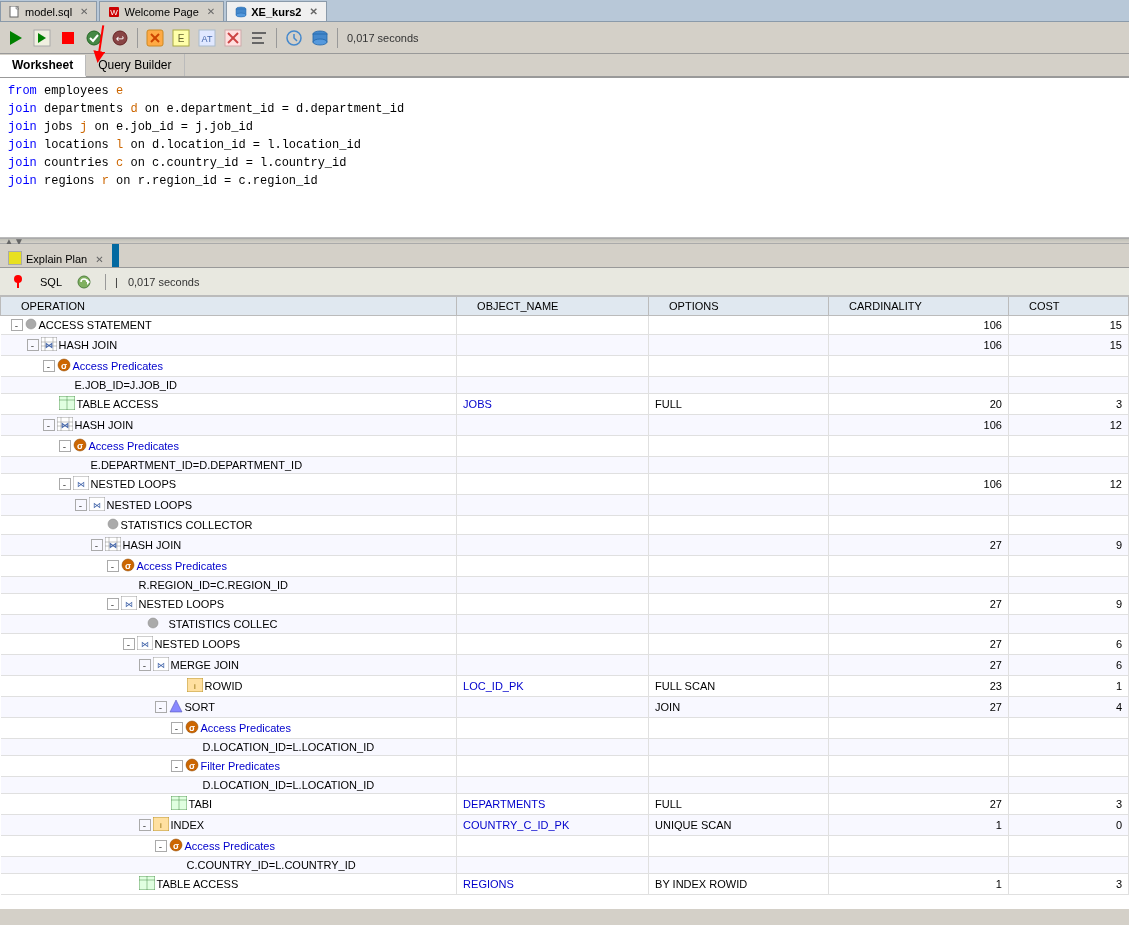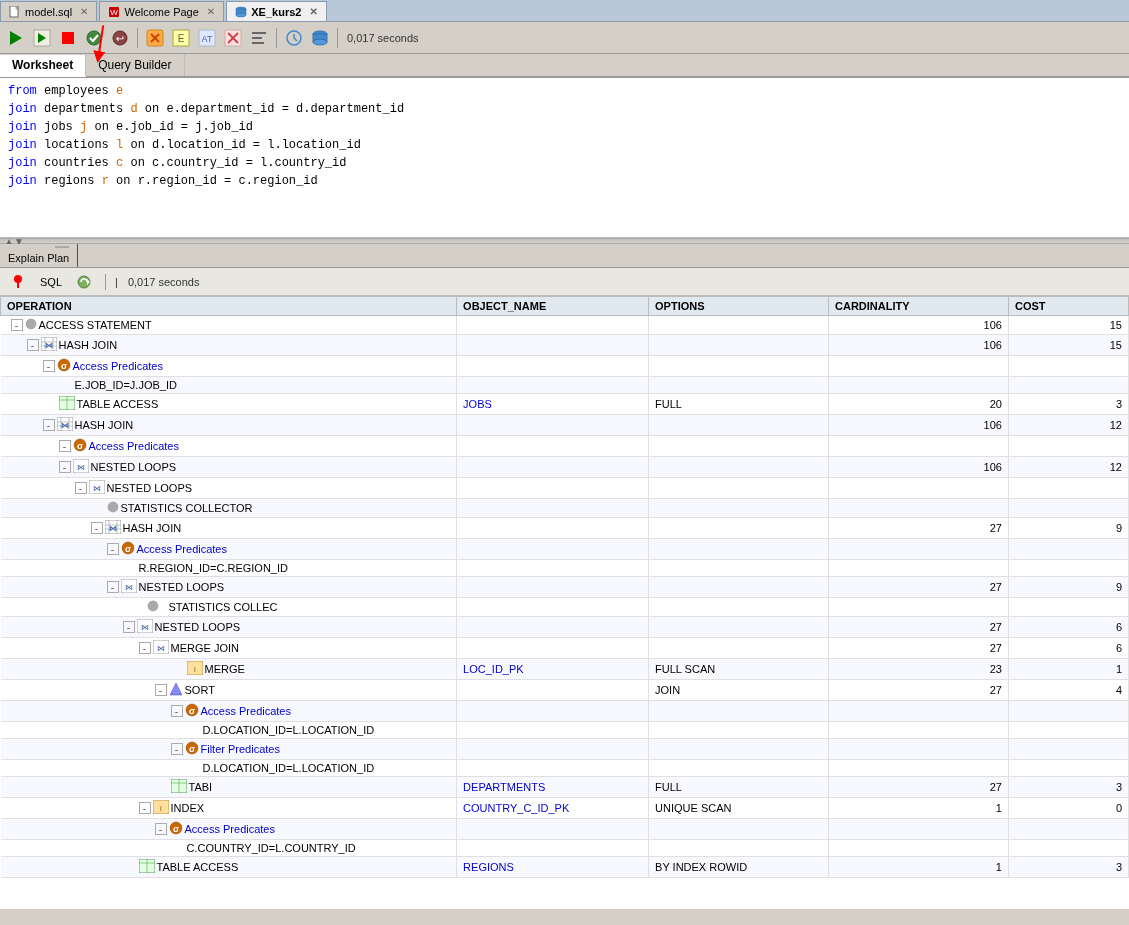--- a/index.html
+++ b/index.html
@@ -154,24 +154,23 @@
       align-items: center;
       border-bottom: 1px solid #999;
       height: 24px;
     }
     .explain-tab {
       display: flex;
       align-items: flex-end;
       padding: 2px 8px;
       font-size: 11px;
       gap: 4px;
-      border-right: 1px solid #0369a1;
+      border-right: 7px solid #0369a1;
       cursor: pointer;
       height: 100%;
-      flex-direction: column;
     }
     .explain-tab-icon {
       width: 14px;
       height: 14px;
       background: #e8e020;
       border: 1px solid #aaa;
       display: inline-block;
     }
 
     
@@ -200,23 +199,23 @@
       background: white;
     }
     .results-table {
       width: 100%;
       border-collapse: collapse;
       font-size: 11px;
     }
     .results-table th {
       background: #e0e8f0;
       border: 1px solid #bbb;
-      padding: 3px 6px;
+      padding: 3px 20px;
       text-align: left;
-      font-weight: bold;
+      font-weight: normal;
       position: sticky;
       top: 0;
       z-index: 2;
       white-space: nowrap;
     }
     .results-table td {
       border-bottom: 1px solid #e0e0e0;
       border-right: 1px solid #e0e0e0;
       padding: 2px 6px;
       white-space: nowrap;
@@ -551,20 +550,32 @@
                 <span style="color: rgb(0, 0, 204);">Access Predicates</span>
               </div>
             </td>
             <td class="col-object"></td>
             <td class="col-options"></td>
             <td class="col-cardinality" style="text-align: right;"></td>
             <td class="col-cost" style="text-align: right;"></td>
           </tr>
           <tr>
             <td class="col-operation">
+              <div class="indent-4" style="display: flex; align-items: center; gap: 2px;">
+                <span style="width: 14px; display: inline-block; flex-shrink: 0;"></span>
+                <span style="color: rgb(0, 0, 0);">E.DEPARTMENT_ID=D.DEPARTMENT_ID</span>
+              </div>
+            </td>
+            <td class="col-object"></td>
+            <td class="col-options"></td>
+            <td class="col-cardinality" style="text-align: right;"></td>
+            <td class="col-cost" style="text-align: right;"></td>
+          </tr>
+          <tr>
+            <td class="col-operation">
               <div class="indent-3" style="display: flex; align-items: center; gap: 2px;">
                 <span style="cursor: pointer; font-size: 10px; color: rgb(85, 85, 85); border: 1px solid rgb(170, 170, 170); width: 12px; height: 12px; display: inline-flex; align-items: center; justify-content: center; flex-shrink: 0;">-</span>
                 <span style="flex-shrink: 0;"><svg width="16" height="14" viewBox="0 0 16 14">
                     <rect x="0" y="0" width="16" height="14" fill="white" stroke="#888" stroke-width="0.8"></rect>
                     <text x="8" y="11" text-anchor="middle" fill="#4466aa" font-size="8">⋈</text>
                   </svg></span>
                 <span style="color: rgb(0, 0, 0);">NESTED LOOPS</span>
               </div>
             </td>
             <td class="col-object"></td>
@@ -715,21 +726,21 @@
             <td class="col-cost" style="text-align: right;">6</td>
           </tr>
           <tr>
             <td class="col-operation">
               <div class="indent-10" style="display: flex; align-items: center; gap: 2px;">
                 <span style="width: 14px; display: inline-block; flex-shrink: 0;"></span>
                 <span style="flex-shrink: 0;"><svg width="16" height="14" viewBox="0 0 16 14">
                     <rect x="0" y="0" width="16" height="14" fill="#ffe0a0" stroke="#aa8820" stroke-width="0.8"></rect>
                     <text x="8" y="11" text-anchor="middle" fill="#886600" font-size="8">i</text>
                   </svg></span>
-                <span style="color: rgb(0, 0, 0);">MERGE</span>
+                <span style="color: rgb(0, 0, 0);">ROWID</span>
               </div>
             </td>
             <td class="col-object"><a href="#" class="link-blue">LOC_ID_PK</a></td>
             <td class="col-options">FULL SCAN</td>
             <td class="col-cardinality" style="text-align: right;">23</td>
             <td class="col-cost" style="text-align: right;">1</td>
           </tr>
           <tr>
             <td class="col-operation">
               <div class="indent-9" style="display: flex; align-items: center; gap: 2px;">

